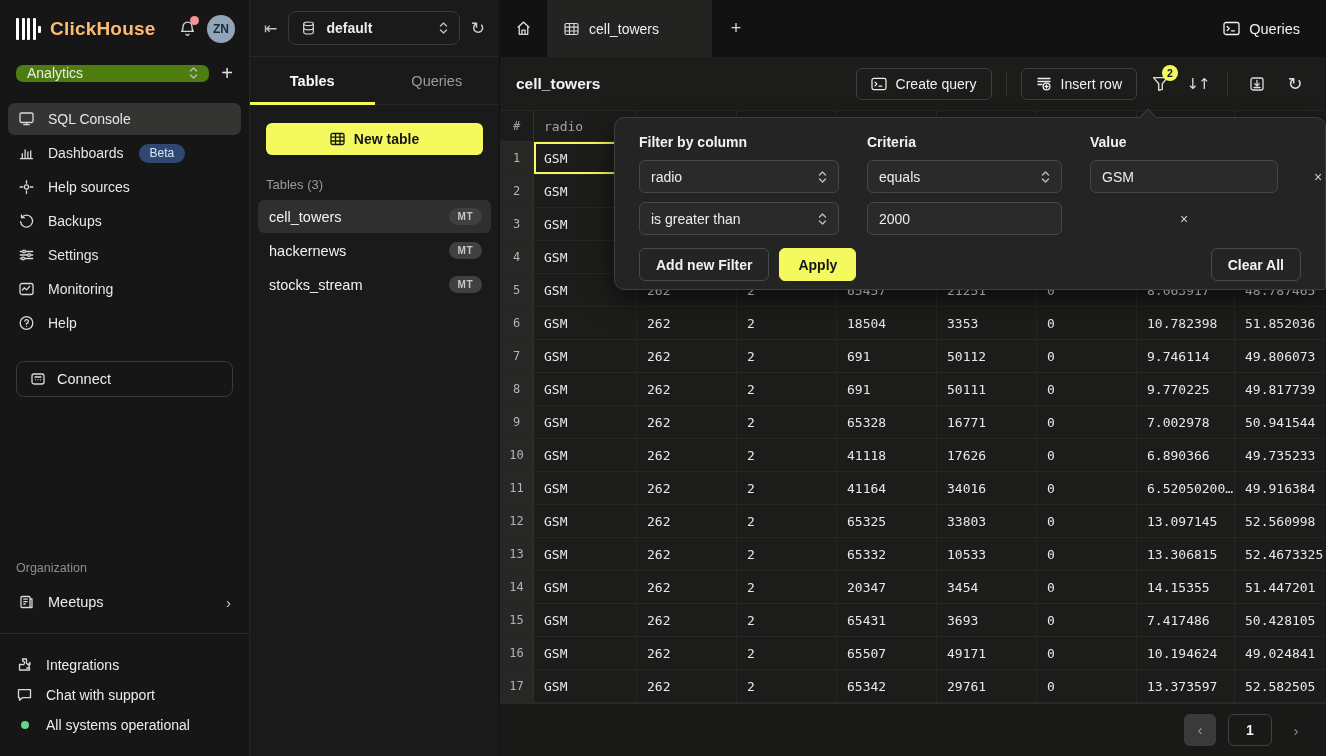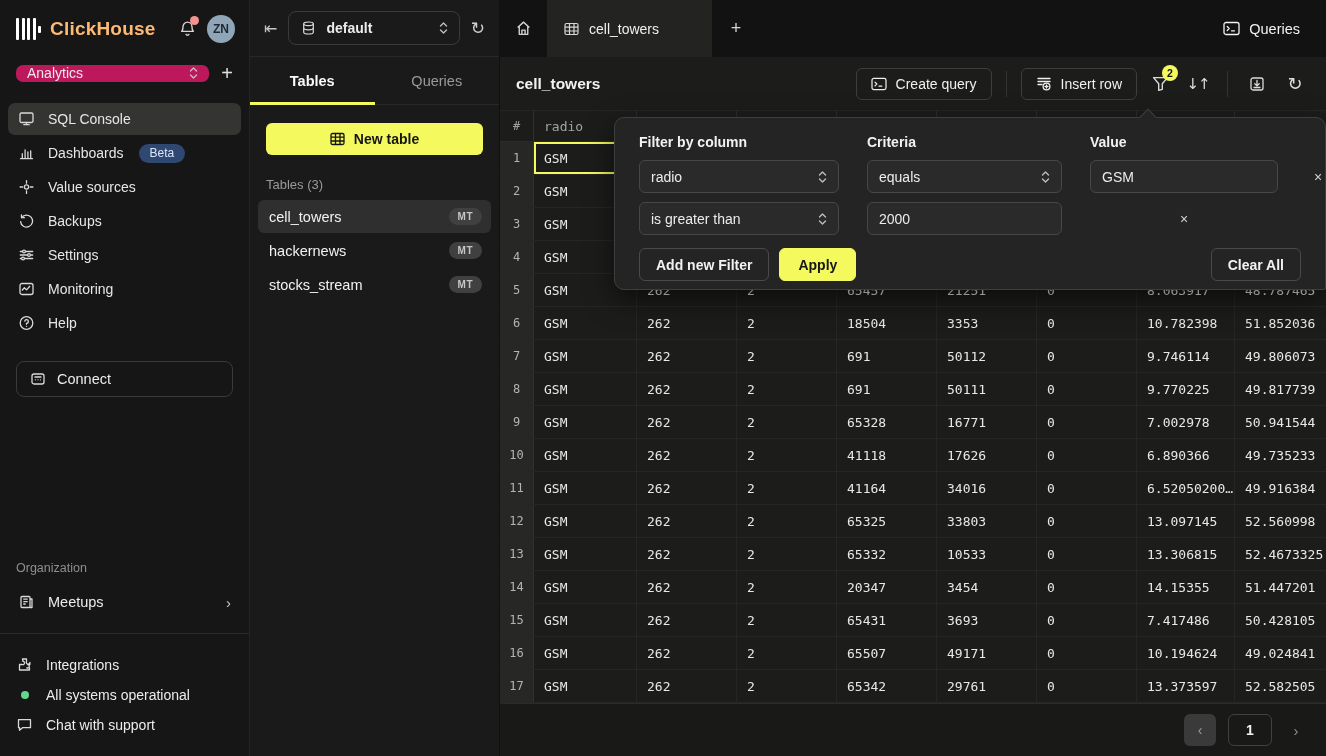--- a/index.html
+++ b/index.html
@@ -13,21 +13,21 @@
   .logo-bars { display:flex; align-items:center; gap:2.5px; height:22px; }
   .logo-bars i { width:3px; height:22px; background:#fff; border-radius:1px; display:block; }
   .logo-bars i.short { height:7px; }
   .brand-name { color:#fdba74; font-size:19px; font-weight:700; letter-spacing:.2px; }
   .brand-right { margin-left:auto; display:flex; align-items:center; gap:10px; }
   .bell-wrap { position:relative; width:20px; height:20px; color:#d6d6d6; display:flex; align-items:center; justify-content:center; cursor:pointer; }
   .bell-dot { position:absolute; top:-3px; right:-2px; width:9px; height:9px; border-radius:50%; background:#f2948f; }
   .avatar { width:28px; height:28px; border-radius:50%; background:#91a5b9; color:#1d2835; font-size:12px; font-weight:700; display:flex; align-items:center; justify-content:center; cursor:pointer; }
 
   .ws-row { display:flex; align-items:center; gap:12px; margin:8px 16px 0 16px; }
-  .ws-select { flex:1; height:17px; background:#be185d; border-radius:7px; display:flex; align-items:center; justify-content:space-between; padding:0 11px; color:#ececec; font-size:14px; cursor:pointer; }
+  .ws-select { flex:1; height:17px; background:#4d7c0f; border-radius:7px; display:flex; align-items:center; justify-content:space-between; padding:0 11px; color:#ececec; font-size:14px; cursor:pointer; }
   .plus-btn { color:#e0e0e0; font-size:20px; font-weight:300; cursor:pointer; line-height:1; }
 
   nav.side-nav { margin:20px 8px 0 8px; }
   .nav-item { height:32px; display:flex; align-items:center; gap:13px; padding:0 10px; border-radius:7px; color:#e6e6e6; font-size:14px; margin-bottom:2px; cursor:pointer; }
   .nav-item.active { background:#343432; }
   .nav-icon { width:17px; height:17px; color:#d9d9d9; display:flex; align-items:center; justify-content:center; flex:none; }
   .nav-badge { background:#2e4872; color:#dbe6fb; font-size:12px; padding:2.5px 11px; border-radius:11px; margin-left:2px; }
   .connect-btn { margin:20px 16px 0 16px; height:36px; border:1px solid #3a3a3a; border-radius:8px; display:flex; align-items:center; gap:11px; padding:0 12px; color:#ececec; font-size:14.5px; cursor:pointer; background:transparent; }
 
   .side-spacer { flex:1; }
@@ -170,21 +170,21 @@
           <span>Dashboards</span>
           <span class="nav-badge">Beta</span>
         </div>
         <div class="nav-item">
           <span class="nav-icon">
             <svg width="17" height="16" viewBox="0 0 16 16" fill="none" stroke="currentColor" stroke-width="1.3" stroke-linecap="round">
               <circle cx="8" cy="8" r="2.1"></circle>
               <path d="M8 1.6v2.6M8 11.8v2.6M1.6 8h2.6M11.8 8h2.6"></path>
             </svg>
           </span>
-          <span>Value sources</span>
+          <span>Help sources</span>
         </div>
         <div class="nav-item">
           <span class="nav-icon">
             <svg width="17" height="16" viewBox="0 0 16 16" fill="none" stroke="currentColor" stroke-width="1.3" stroke-linecap="round" stroke-linejoin="round">
               <path d="M3.2 4.6A6 6 0 1 1 2.1 8.6"></path>
               <path d="M3 1.8v2.9h2.9"></path>
             </svg>
           </span>
           <span>Backups</span>
         </div>
@@ -252,31 +252,31 @@
         <div class="foot-item">
           <span class="nav-icon">
             <svg width="17" height="16" viewBox="0 0 16 16" fill="none" stroke="currentColor" stroke-width="1.3" stroke-linejoin="round">
               <path d="M6 2.5h4v2.4a1.8 1.8 0 1 0 3.4.9V8h-2.3a1.8 1.8 0 1 1-.9 3.4H13v2.1H3V8h2.4a1.8 1.8 0 1 0 .9-3.4Z" transform="translate(0 -0.5)"></path>
             </svg>
           </span>
           <span>Integrations</span>
         </div>
         <div class="foot-item">
           <span class="nav-icon">
-            <span class="status-dot"></span>
-          </span>
-          <span>All systems operational</span>
-        </div>
-        <div class="foot-item">
-          <span class="nav-icon">
             <svg width="17" height="16" viewBox="0 0 16 16" fill="none" stroke="currentColor" stroke-width="1.3" stroke-linejoin="round">
               <path d="M2 3.5h12v8H6l-3 2.5v-2.5H2Z" transform="translate(0 -0.8)"></path>
             </svg>
           </span>
           <span>Chat with support</span>
+        </div>
+        <div class="foot-item">
+          <span class="nav-icon">
+            <span class="status-dot"></span>
+          </span>
+          <span>All systems operational</span>
         </div>
       </div>
   </aside>
 
   <section class="explorer">
     <div class="exp-top">
       <span class="collapse-ic">⇤</span>
       <div class="db-select">
         <span class="nav-icon">
             <svg width="13" height="15" viewBox="0 0 13 15" fill="none" stroke="currentColor" stroke-width="1.2">

